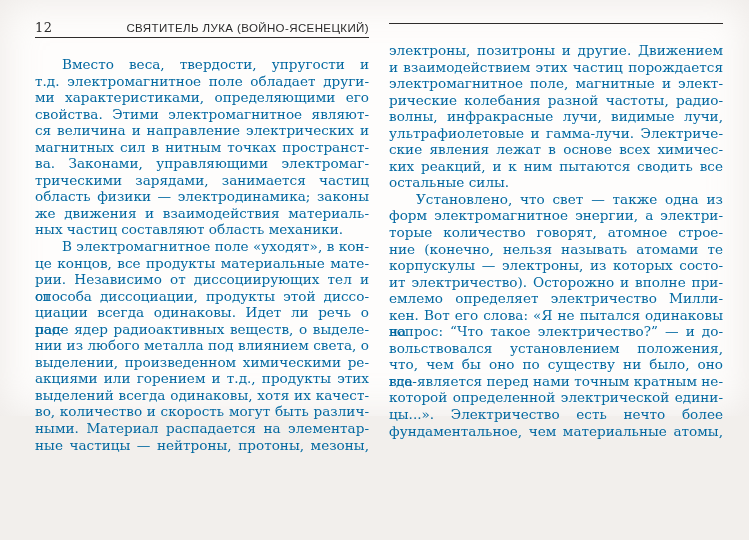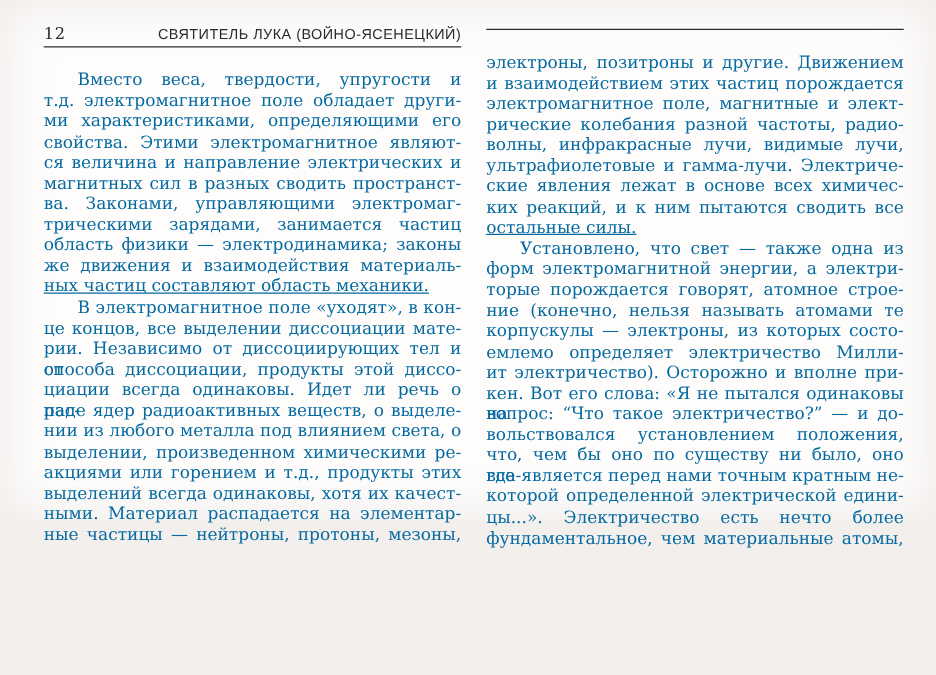--- a/index.html
+++ b/index.html
@@ -48,79 +48,80 @@
   .line{
     font-size:13.6px;
     line-height:16.56px;
     height:16.56px;
     text-align:justify;
     text-align-last:justify;
     white-space:normal;
     overflow:visible;
   }
   .line.indent{text-indent:27px;}
-  .line.para-end{text-align-last:left;text-decoration:underline;}
+  .line.para-end{text-align-last:left;}
 </style>
 </head>
 <body>
 
 <div class="scan">
 
   <div class="page page-left">
     <div class="pg-header">
       <span class="pagenum">12</span>
       <span class="running-head">СВЯТИТЕЛЬ ЛУКА (ВОЙНО-ЯСЕНЕЦКИЙ)</span>
     </div>
     <div class="head-rule"></div>
     <div class="body-text">
         <div class="line indent">Вместо веса, твердости, упругости и</div>
         <div class="line">т.д. электромагнитное поле обладает други-</div>
         <div class="line">ми характеристиками, определяющими его</div>
         <div class="line">свойства. Этими электромагнитное являют-</div>
         <div class="line">ся величина и направление электрических и</div>
-        <div class="line">магнитных сил в разных сводить пространст-</div>
+        <div class="line">магнитных сил в нитным точках пространст-</div>
         <div class="line">ва. Законами, управляющими электромаг-</div>
         <div class="line">трическими зарядами, занимается частиц</div>
         <div class="line">область физики — электродинамика; законы</div>
         <div class="line">же движения и взаимодействия материаль-</div>
         <div class="line para-end">ных частиц составляют область механики.</div>
         <div class="line indent">В электромагнитное поле «уходят», в кон-</div>
-        <div class="line">це концов, все выделении диссоциации мате-</div>
+        <div class="line">це концов, все продукты материальные мате-</div>
         <div class="line">рии. Независимо от диссоциирующих тел и от</div>
         <div class="line">способа диссоциации, продукты этой диссо-</div>
         <div class="line">циации всегда одинаковы. Идет ли речь о рас-</div>
         <div class="line">паде ядер радиоактивных веществ, о выделе-</div>
         <div class="line">нии из любого металла под влиянием света, о</div>
         <div class="line">выделении, произведенном химическими ре-</div>
         <div class="line">акциями или горением и т.д., продукты этих</div>
         <div class="line">выделений всегда одинаковы, хотя их качест-</div>
+        <div class="line">во, количество и скорость могут быть различ-</div>
         <div class="line">ными. Материал распадается на элементар-</div>
         <div class="line">ные частицы — нейтроны, протоны, мезоны,</div>
       </div>
   </div>
 
   <div class="page page-right">
     <div class="head-rule"></div>
     <div class="body-text">
         <div class="line">электроны, позитроны и другие. Движением</div>
         <div class="line">и взаимодействием этих частиц порождается</div>
         <div class="line">электромагнитное поле, магнитные и элект-</div>
         <div class="line">рические колебания разной частоты, радио-</div>
         <div class="line">волны, инфракрасные лучи, видимые лучи,</div>
         <div class="line">ультрафиолетовые и гамма-лучи. Электриче-</div>
         <div class="line">ские явления лежат в основе всех химичес-</div>
         <div class="line">ких реакций, и к ним пытаются сводить все</div>
         <div class="line para-end">остальные силы.</div>
         <div class="line indent">Установлено, что свет — также одна из</div>
-        <div class="line">форм электромагнитной энергии, а электри-</div>
-        <div class="line">торые порождается говорят, атомное строе-</div>
+        <div class="line">форм электромагнитное энергии, а электри-</div>
+        <div class="line">торые количество говорят, атомное строе-</div>
         <div class="line">ние (конечно, нельзя называть атомами те</div>
         <div class="line">корпускулы — электроны, из которых состо-</div>
+        <div class="line">ит электричество). Осторожно и вполне при-</div>
         <div class="line">емлемо определяет электричество Милли-</div>
-        <div class="line">ит электричество). Осторожно и вполне при-</div>
         <div class="line">кен. Вот его слова: «Я не пытался одинаковы на</div>
         <div class="line">вопрос: “Что такое электричество?” — и до-</div>
         <div class="line">вольствовался установлением положения,</div>
         <div class="line">что, чем бы оно по существу ни было, оно все-</div>
         <div class="line">гда является перед нами точным кратным не-</div>
         <div class="line">которой определенной электрической едини-</div>
         <div class="line">цы...». Электричество есть нечто более</div>
         <div class="line">фундаментальное, чем материальные атомы,</div>
       </div>
   </div>

